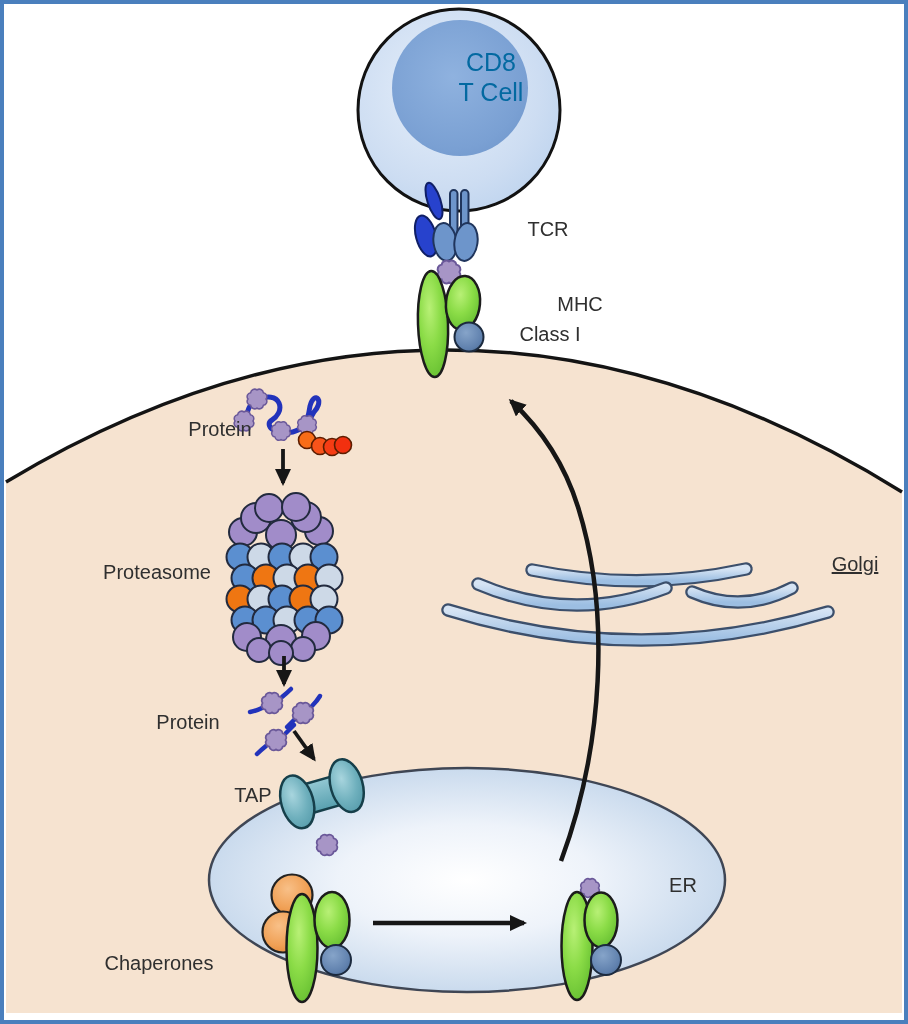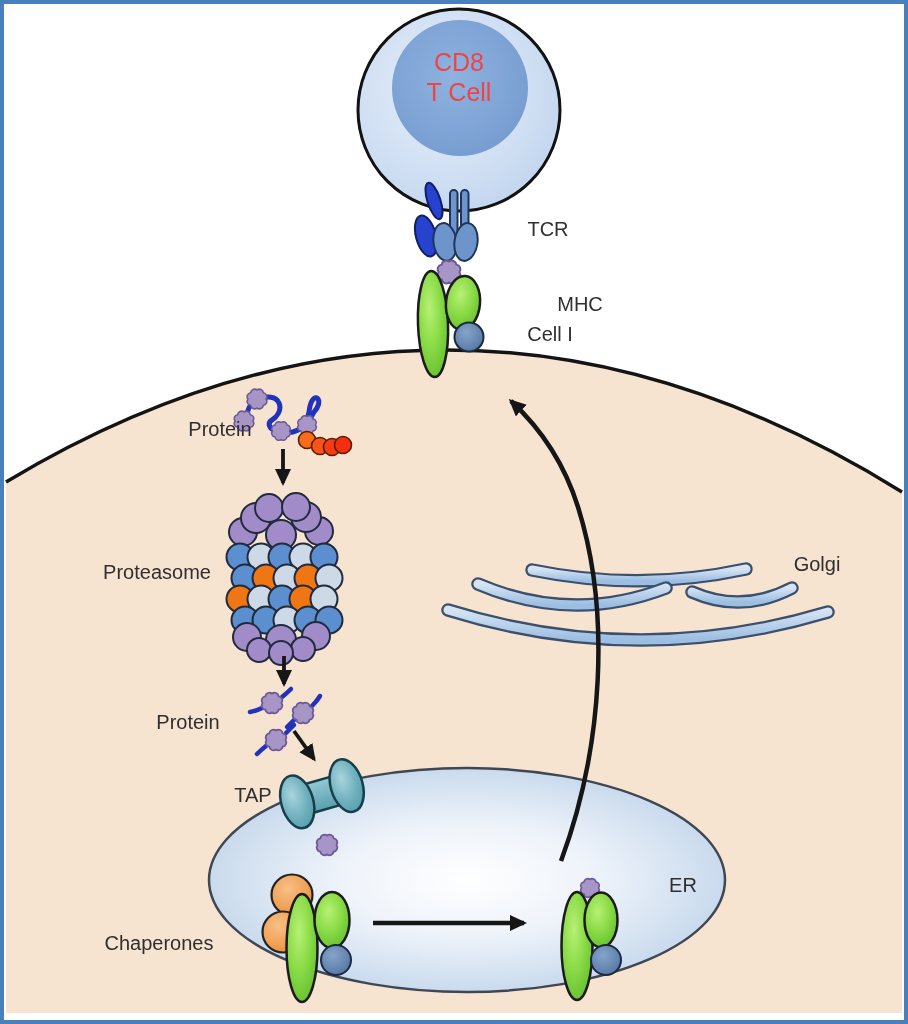--- a/index.html
+++ b/index.html
@@ -9,21 +9,21 @@
     background:#ffffff; position:relative; overflow:hidden;
     font-family:"Liberation Sans", sans-serif;
   }
   .inner { position:absolute; inset:0; }
   .inner svg { display:block; width:100%; height:100%; }
   .lbl {
     position:absolute; transform:translate(-50%,-50%);
     font-size:20px; color:var(--c-label-text,#2f2f2f);
     white-space:nowrap; line-height:1; user-select:none;
   }
-  .lbl.big { font-size:25px; color:#ef4444; }
+  .lbl.big { font-size:25px; color:#0369a1;margin-left:32px; }
 </style>
 </head>
 <body>
 
 <div class="frame">
   <div class="inner">
 
     <svg viewBox="4 4 900 1016">
       <defs>
         <radialGradient id="gTCell" cx="0.42" cy="0.40" r="0.8">
@@ -235,22 +235,22 @@
         </g>
       </g>
 
       <path d="M 561,861 C 603,748 611,612 578,507 C 563,459 538,426 511,401" fill="none" stroke="#161616" stroke-width="4.5" marker-end="url(#ah)"></path>
     </svg>
 
     <div class="lbl big" style="left:455px; top:58px;">CD8</div>
     <div class="lbl big" style="left:455px; top:88px;">T Cell</div>
     <div class="lbl" style="left:544px; top:225px;">TCR</div>
     <div class="lbl" style="left:576px; top:300px;">MHC</div>
-    <div class="lbl" style="left:546px; top:330px;">Cell I</div>
+    <div class="lbl" style="left:546px; top:330px;">Class I</div>
     <div class="lbl" style="left:186px; top:425px;margin-left:30px;">Protein</div>
     <div class="lbl" style="left:153px; top:568px;">Proteasome</div>
     <div class="lbl" style="left:184px; top:718px;">Protein</div>
     <div class="lbl" style="left:233px; top:791px;margin-left:16px;">TAP</div>
-    <div class="lbl" style="left:813px; top:560px;">Golgi</div>
+    <div class="lbl" style="left:851px; top:560px;text-decoration:underline;">Golgi</div>
     <div class="lbl" style="left:679px; top:881px;">ER</div>
-    <div class="lbl" style="left:155px; top:939px;">Chaperones</div>
+    <div class="lbl" style="left:155px; top:959px;">Chaperones</div>
   </div>
 </div>
 
 </body></html>

